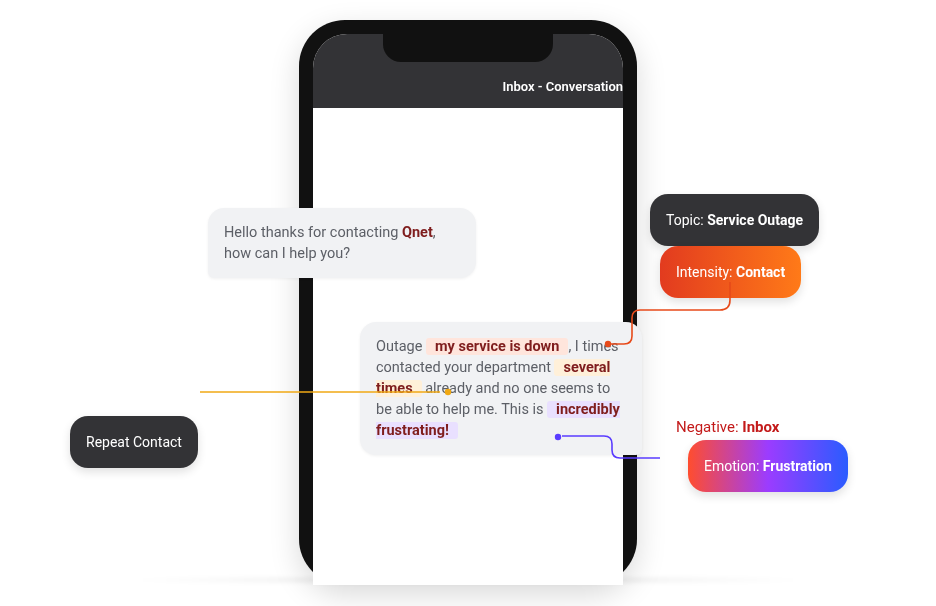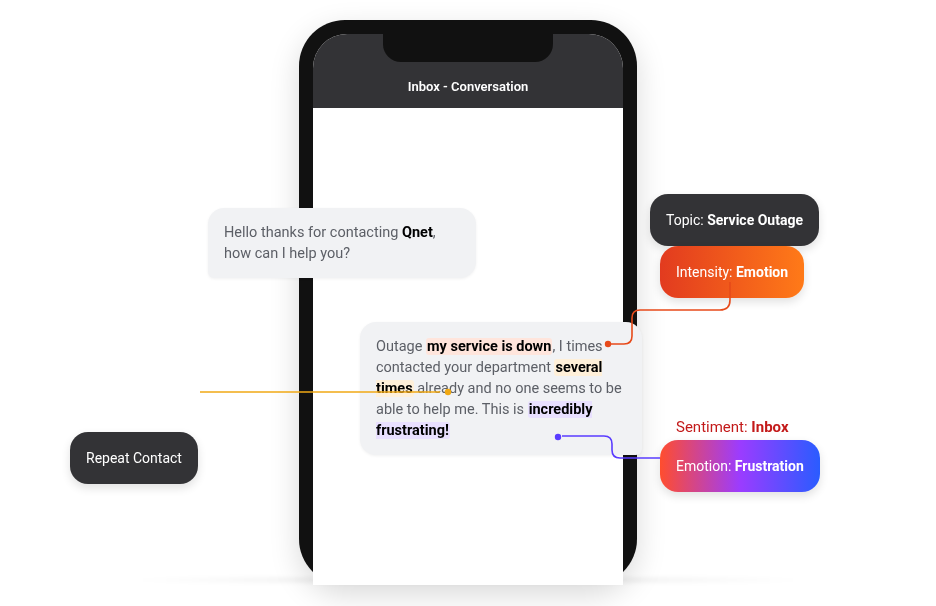--- a/index.html
+++ b/index.html
@@ -44,21 +44,21 @@
     bottom: 0;
     border-radius: 34px 34px 0 0;
     background: #fff;
     overflow: hidden;
   }
   .phone-topbar {
     height: 74px;
     background: #333336;
     display: flex;
     align-items: flex-end;
-    justify-content: center;
+    justify-content: flex-end;
     padding-bottom: 14px;
     color: #fff;
     font-weight: 600;
     font-size: 13px;
   }
   .phone-notch {
     position: absolute;
     top: 14px;
     left: 50%;
     transform: translateX(-50%);
@@ -85,22 +85,22 @@
     width: 268px;
     border-bottom-left-radius: 6px;
   }
   .bubble-customer {
     left: 360px;
     top: 322px;
     width: 282px;
     border-bottom-right-radius: 6px;
     z-index: 6;
   }
-  .bubble strong { color: #000000; font-weight: 700; }
-  .hl { border-radius: 3px; padding: 0 1px; }
+  .bubble strong { color: #7f1d1d; font-weight: 700; }
+  .hl { border-radius: 3px; padding: 0 9px; }
   .hl-topic { background: #ffe5dc; }
   .hl-times { background: #fff0d9; }
   .hl-emotion { background: #e9e0ff; }
   
   .pill {
     position: absolute;
     color: #fff;
     font-size: 14px;
     padding: 18px 16px;
     border-radius: 18px;
@@ -111,30 +111,30 @@
   .pill strong { font-weight: 700; }
   .pill-topic { left: 650px; top: 194px; }
   .pill-sentiment {
     left: 660px; top: 246px;
     background: linear-gradient(90deg, #e23b1f 0%, #ff7a18 100%);
   }
   .pill-effort {
     left: 96px; top: 374px;
     background: linear-gradient(90deg, #d81c1c 0%, #f5a214 100%);
   }
-  .pill-repeat { left: 70px; top: 432px; }
+  .pill-repeat { left: 70px; top: 416px; }
   .pill-intensity {
     left: 660px; top: 400px;
     color: #c31a1a;
     background: transparent;
     box-shadow: none;
     font-size: 15px;
   }
   .pill-emotion {
-    left: 660px; top: 440px;
+    left: 688px; top: 440px;
     background: linear-gradient(90deg, #ff4d2e 0%, #9b3cff 50%, #2a5cff 100%);
   }
   
   svg.connectors {
     position: absolute;
     inset: 0;
     width: 936px;
     height: 606px;
     pointer-events: none;
     z-index: 7;
@@ -160,27 +160,27 @@
   </div>
 
   <div class="bubble bubble-customer">
     <span>Outage </span><strong class="hl hl-topic">my service is down</strong><span>, I times contacted your department </span><strong class="hl hl-times">several times</strong><span> already and no one seems to be able to help me. This is </span><strong class="hl hl-emotion">incredibly frustrating!</strong>
   </div>
 
   <div class="pill dark pill-topic">
     <span>Topic: </span><strong>Service Outage</strong>
   </div>
   <div class="pill pill-sentiment">
-    <span>Intensity: </span><strong>Emotion</strong>
+    <span>Intensity: </span><strong>Contact</strong>
   </div>
   <div class="pill dark pill-repeat">
     <span>Repeat Contact</span>
   </div>
   <div class="pill pill-intensity">
-    <span>Sentiment: </span><strong>Inbox</strong>
+    <span>Negative: </span><strong>Inbox</strong>
   </div>
   <div class="pill pill-emotion">
     <span>Emotion: </span><strong>Frustration</strong>
   </div>
 
   <svg class="connectors" viewBox="0 0 936 606">
 
     <path d="M 730 282 L 730 300 Q 730 310 720 310 L 640 310 Q 632 310 632 318 L 632 336 Q 632 344 624 344 L 608 344" fill="none" stroke="#e74a1a" stroke-width="1.6"></path>
     <circle cx="608" cy="344" r="3.2" fill="#e74a1a"></circle>
 

